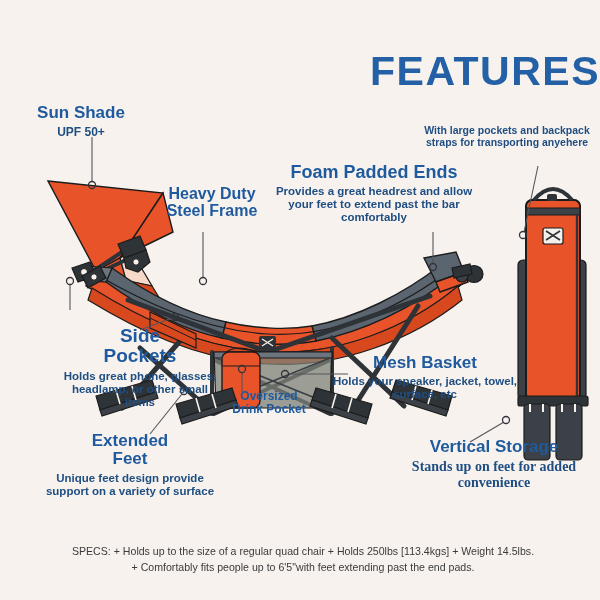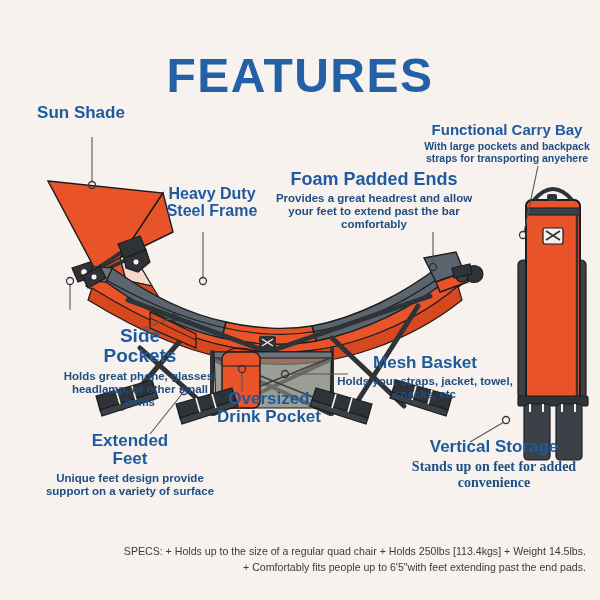--- a/index.html
+++ b/index.html
@@ -37,72 +37,72 @@
     display: block;
     font-weight: bold;
     color: #1f4e82;
     line-height: 1.12;
   }
   
   #page-title {
     position: absolute;
     left: 0; top: 48px;
     width: 600px;
-    text-align: center;
-    font-size: 48px;
+    text-align: right;
+    font-size: 41px;
     font-weight: bold;
     letter-spacing: 1.5px;
     color: #2360a5;
   }
   
   #lbl-sun-shade      { left: 6px;   top: 104px; width: 150px; }
   #lbl-sun-shade .ttl { font-size: 17px; }
   #lbl-sun-shade .sub { font-size: 12px; margin-top: 4px; }
 
   #lbl-heavy-duty      { left: 146px; top: 186px; width: 132px; }
   #lbl-heavy-duty .ttl { font-size: 16px; }
   #lbl-heavy-duty .sub { font-size: 11.5px; margin-top: 3px; }
 
-  #lbl-foam      { left: 268px; top: 170px; width: 212px; }
+  #lbl-foam      { left: 268px; top: 163px; width: 212px; }
   #lbl-foam .ttl { font-size: 18px; }
   #lbl-foam .sub { font-size: 11.5px; margin-top: 3px; }
 
   #lbl-carry      { left: 414px; top: 122px; width: 186px; }
   #lbl-carry .ttl { font-size: 15px; }
   #lbl-carry .sub { font-size: 10.5px; margin-top: 3px; }
 
   #lbl-corner      { left: 8px;  top: 312px; width: 96px; }
   #lbl-corner .ttl { font-size: 15.5px; }
 
   #lbl-side      { left: 60px; top: 326px; width: 160px; }
   #lbl-side .ttl { font-size: 19px; }
   #lbl-side .sub { font-size: 11.5px; margin-top: 4px; }
 
   #lbl-extended      { left: 40px; top: 432px; width: 180px; }
   #lbl-extended .ttl { font-size: 17px; }
   #lbl-extended .sub { font-size: 11.5px; margin-top: 4px; }
 
   #lbl-oversized      { left: 206px; top: 390px; width: 126px; }
-  #lbl-oversized .ttl { font-size: 17px; }
+  #lbl-oversized .ttl { font-size: 12px; }
 
   #lbl-mesh      { left: 330px; top: 354px; width: 190px; }
   #lbl-mesh .ttl { font-size: 17px; }
   #lbl-mesh .sub { font-size: 11.5px; margin-top: 3px; }
 
   #lbl-vertical      { left: 404px; top: 438px; width: 180px; }
   #lbl-vertical .ttl { font-size: 17px; }
   #lbl-vertical .sub { font-size: 14px; margin-top: 3px; font-family: Liberation Serif, serif; }
 
   
   #specs {
     position: absolute;
-    left: 46px;
+    left: 33px;
     top: 544px;
     width: 540px;
-    text-align: right;
+    text-align: center;
     color: #3b3b3b;
     font-size: 10.6px;
     line-height: 1.5;
     font-family: "Liberation Sans", sans-serif;
   }
   #specs .line { display: block; }
 </style>
 </head>
 <body>
 
@@ -310,34 +310,34 @@
 
       <path class="lead" d="M470 442 L504 422"></path>
       <circle class="dot" cx="506" cy="420" r="3.5"></circle>
     </g>
   </svg>
 
   <div id="page-title">FEATURES</div>
 
   <div class="label" id="lbl-sun-shade">
     <span class="ttl">Sun Shade</span>
+    <span class="sub">UPF 50+</span>
   </div>
 
   <div class="label" id="lbl-heavy-duty">
     <span class="ttl">Heavy Duty</span>
     <span class="ttl">Steel Frame</span>
   </div>
 
   <div class="label" id="lbl-foam">
     <span class="ttl">Foam Padded Ends</span>
     <span class="sub">Provides a great headrest and allow your feet to extend past the bar comfortably</span>
   </div>
 
   <div class="label" id="lbl-carry">
-    <span class="ttl">Functional Carry Bay</span>
     <span class="sub">With large pockets and backpack straps for transporting anyehere</span>
   </div>
 
 
   <div class="label" id="lbl-side">
     <span class="ttl">Side</span>
     <span class="ttl">Pockets</span>
     <span class="sub">Holds great phone, glasses, headlamp, or other small items</span>
   </div>
 
@@ -347,21 +347,21 @@
     <span class="sub">Unique feet design provide support on a variety of surface</span>
   </div>
 
   <div class="label" id="lbl-oversized">
     <span class="ttl">Oversized</span>
     <span class="ttl">Drink Pocket</span>
   </div>
 
   <div class="label" id="lbl-mesh">
     <span class="ttl">Mesh Basket</span>
-    <span class="sub">Holds your straps, jacket, towel, snacks, etc</span>
+    <span class="sub">Holds your speaker, jacket, towel, surface, etc</span>
   </div>
 
   <div class="label" id="lbl-vertical">
     <span class="ttl">Vertical Storage</span>
     <span class="sub">Stands up on feet for added convenience</span>
   </div>
 
   <div id="specs">
     <span class="line">SPECS: + Holds up to the size of a regular quad chair + Holds 250lbs [113.4kgs] + Weight 14.5lbs.</span>
     <span class="line">+ Comfortably fits people up to 6'5"with feet extending past the end pads.</span>

